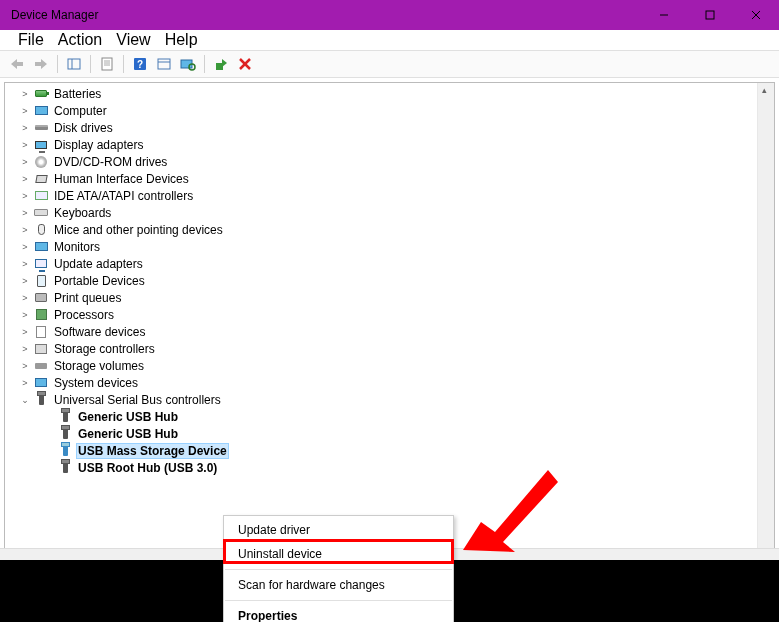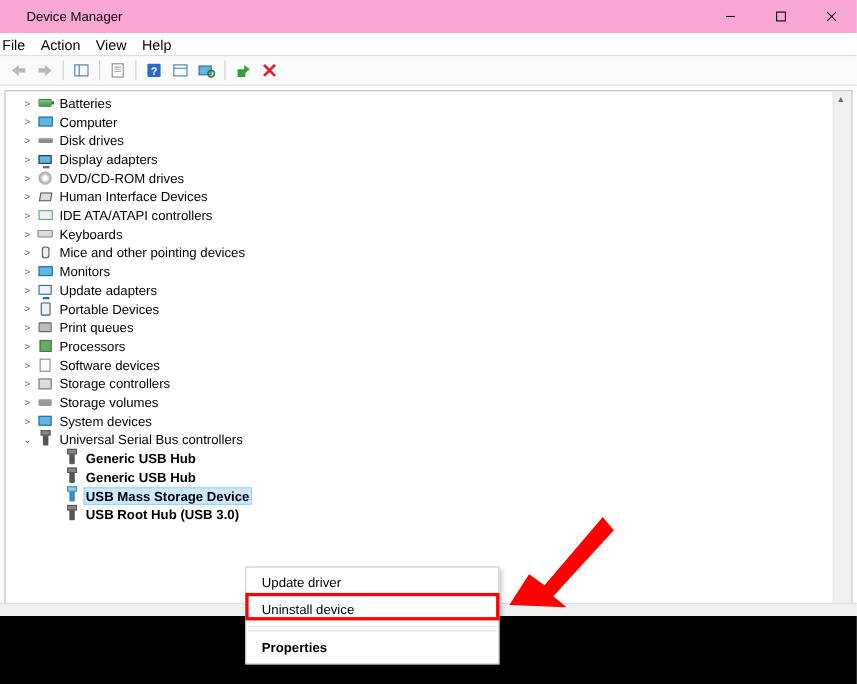--- a/index.html
+++ b/index.html
@@ -1,21 +1,21 @@
 <!DOCTYPE html>
 <html><head>
 <meta charset="utf-8">
 <style>
 * { box-sizing: border-box; margin: 0; padding: 0; font-family: "Segoe UI", Tahoma, sans-serif; }
 body { background: #fff; width: 779px; height: 622px; overflow: hidden; position: relative; }
-.titlebar { height: 30px; display: flex; align-items: center; padding-left: 24px; background: #f9a8d4; }
+.titlebar { height: 30px; display: flex; align-items: center; padding-left: 11px; background: #a21caf; }
 .titlebar .title { font-size: 12px; flex: 1; }
 .titlebar .controls { display: flex; }
 .titlebar .controls div { width: 46px; height: 30px; display: flex; align-items: center; justify-content: center; font-size: 12px; }
-.menubar { height: 20px; display: flex; align-items: center; padding-left: 2px; gap: 14px; font-size: 13px; background: #fff; }
+.menubar { height: 20px; display: flex; align-items: center; padding-left: 18px; gap: 14px; font-size: 16px; background: #fff; }
 .menubar span { cursor: default; }
 .toolbar { height: 28px; display: flex; align-items: center; padding-left: 6px; gap: 2px; border-top: 1px solid #e0e0e0; border-bottom: 1px solid #e0e0e0; background: #fafafa; }
 .tbtn { width: 22px; height: 22px; display: flex; align-items: center; justify-content: center; }
 .tsep { width: 1px; height: 18px; background: #d0d0d0; margin: 0 3px; }
 .content { position: relative; border: 1px solid #bbb; margin: 4px; height: 480px; background: #fff; overflow: hidden; }
 .scrollbar { position: absolute; right: 0; top: 0; width: 17px; height: 100%; background: #f0f0f0; border-left: 1px solid #e8e8e8; }
 .scrollbar::before { content: "▴"; position: absolute; top: 2px; left: 4px; font-size: 9px; color: #666; }
 .scrollbar::after { content: "▾"; position: absolute; bottom: 2px; left: 4px; font-size: 9px; color: #666; }
 .tree { padding: 2px 0 0 14px; font-size: 12px; }
 .node { display: flex; align-items: center; height: 17px; white-space: nowrap; }
@@ -308,20 +308,21 @@
   <div class="scrollbar"></div>
 </div>
 
 <div class="statusbar"></div>
 <div class="blackbar"></div>
 
 <div class="ctxmenu">
   <div class="mi">Update driver</div>
   <div class="mi">Uninstall device</div>
   <div class="msep"></div>
+  <div class="mi">Scan for hardware changes</div>
   <div class="msep"></div>
   <div class="mi" style="font-weight:bold">Properties</div>
 </div>
 
 <div class="highlight-box"></div>
 <svg class="arrow" width="110" height="100">
   <polygon points="10,90 28,62 42,72 95,10 105,22 50,82 62,92" fill="#ff0000"></polygon>
 </svg>
 
 </body></html>

